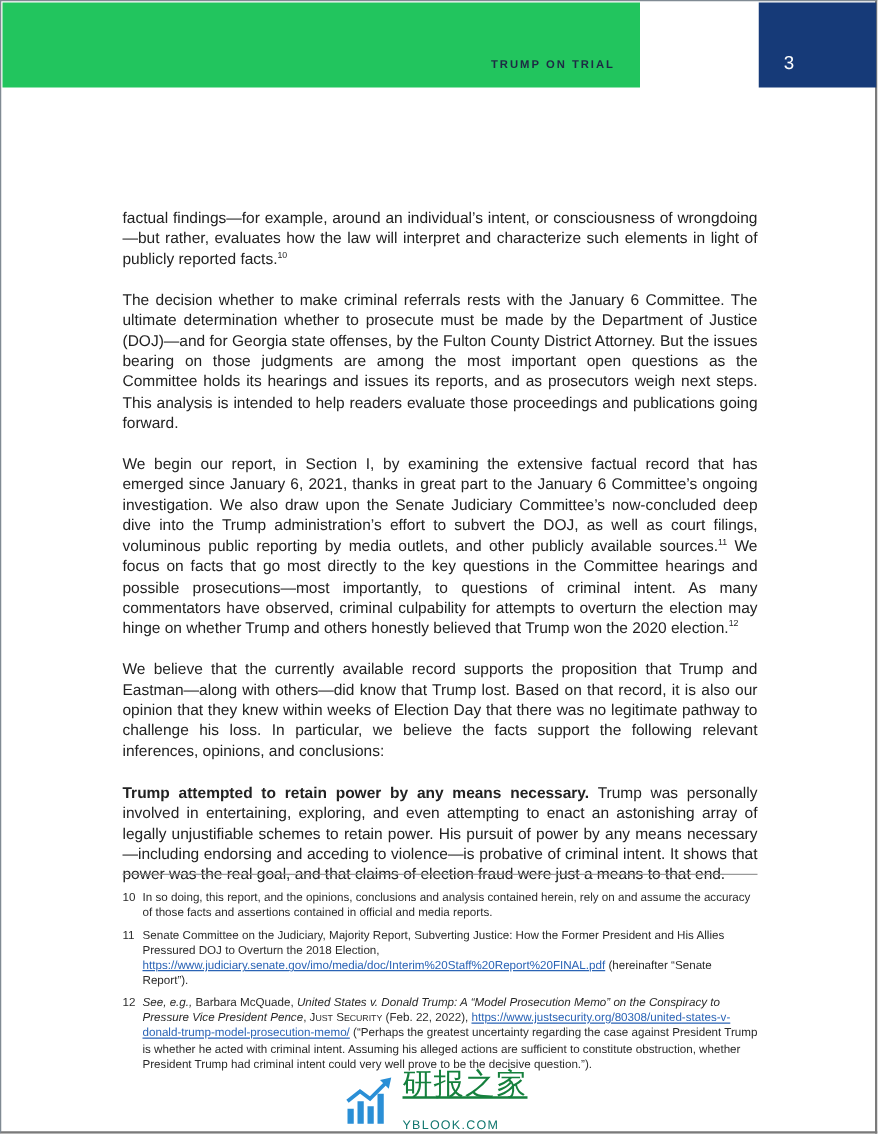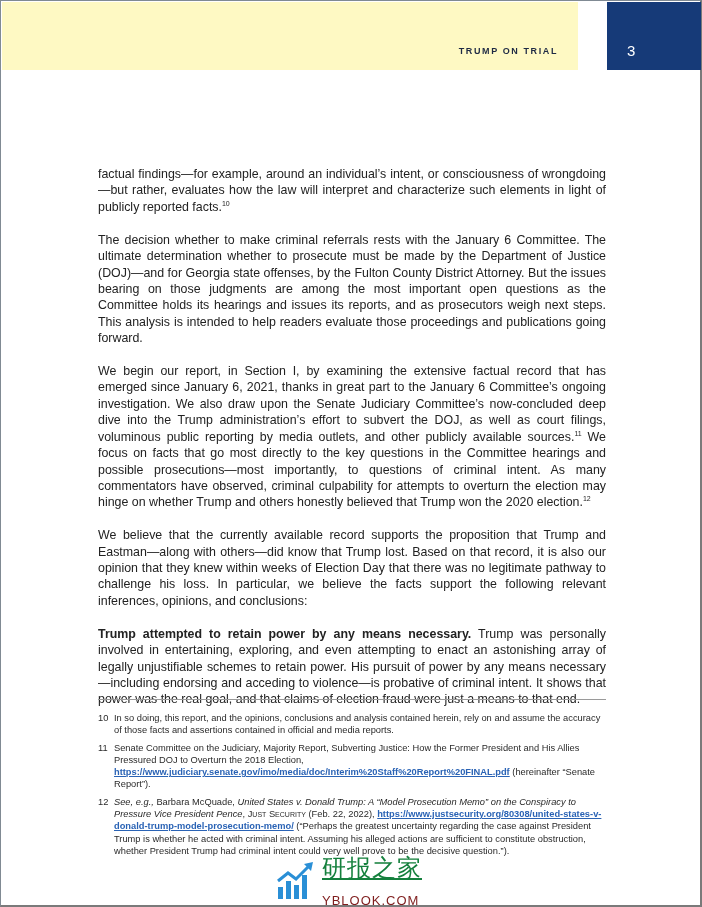--- a/index.html
+++ b/index.html
@@ -10,22 +10,22 @@
       position: relative;
     }
     .page {
       position: absolute; left: 0; top: 0; width: 702px; height: 907px;
       border: 1px solid #808a93;
       border-right: 2px solid #7a7a7a;
       border-bottom: 2px solid #7a7a7a;
       background: #fff;
     }
     .header-band {
-      position: absolute; left: 1px; top: 1px; width: 576px; height: 68px;
-      background: #fef9c3;
+      position: absolute; left: 1px; top: 1px; width: 510px; height: 68px;
+      background: #22c55e;
     }
     .header-title {
       position: absolute; right: 20px; top: 44px;
       font-size: 9px; font-weight: bold; letter-spacing: 1.6px;
       color: #1e2a44;
     }
     .page-num-block {
       position: absolute; left: 606px; top: 1px; width: 94px; height: 68px;
       background: #163a78;
     }
@@ -45,30 +45,30 @@
       position: absolute; left: 97px; top: 698px; width: 508px; height: 1px;
       background: #9a9a9a;
     }
     .footnotes {
       position: absolute; left: 97px; top: 711px; width: 508px;
       font-size: 9.3px; line-height: 12.3px; color: #2a2a2a;
     }
     .fn-item { display: flex; margin-bottom: 5px; }
     .fn-num { width: 16px; flex: 0 0 16px; }
     .fn-text { flex: 1; }
-    .fn-text a { color: #2a63b5; text-decoration: underline; font-weight: bold; }
+    .fn-text a { color: #2a63b5; text-decoration: underline; }
     .smallcaps { font-variant: small-caps; margin-top: 23px; }
     .watermark {
       position: absolute; left: 275px; top: 857px; width: 160px; height: 46px;
       display: flex; align-items: center;
     }
     .wm-logo { width: 40px; height: 40px; }
     .wm-text { margin-left: 6px; }
     .wm-cn { font-size: 24px; color: #15803d; line-height: 26px; letter-spacing: 1px; text-decoration: underline; }
-    .wm-en { font-size: 13px; color: #7f1d1d; letter-spacing: 1px; line-height: 14px; margin-top: 13px; }
+    .wm-en { font-size: 10px; color: #0f766e; letter-spacing: 1px; line-height: 14px; margin-top: 13px; }
   </style>
 </head>
 <body>
 
 <div class="page">
 
   <div class="header-band">
     <span class="header-title">TRUMP ON TRIAL</span>
   </div>
   <div class="page-num-block">

